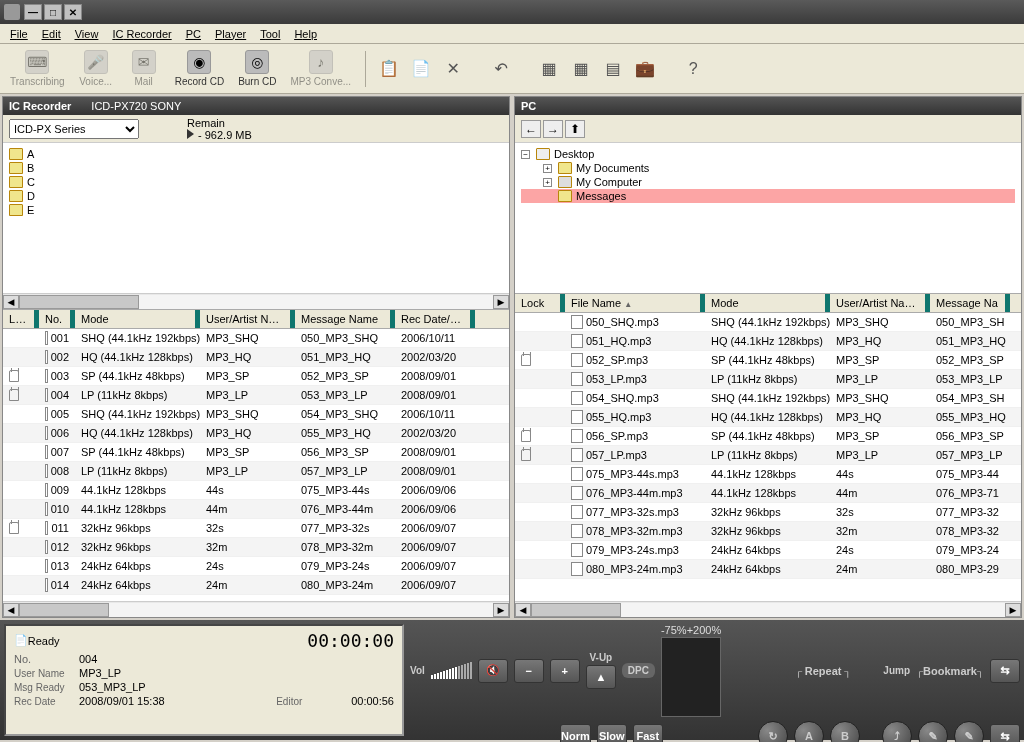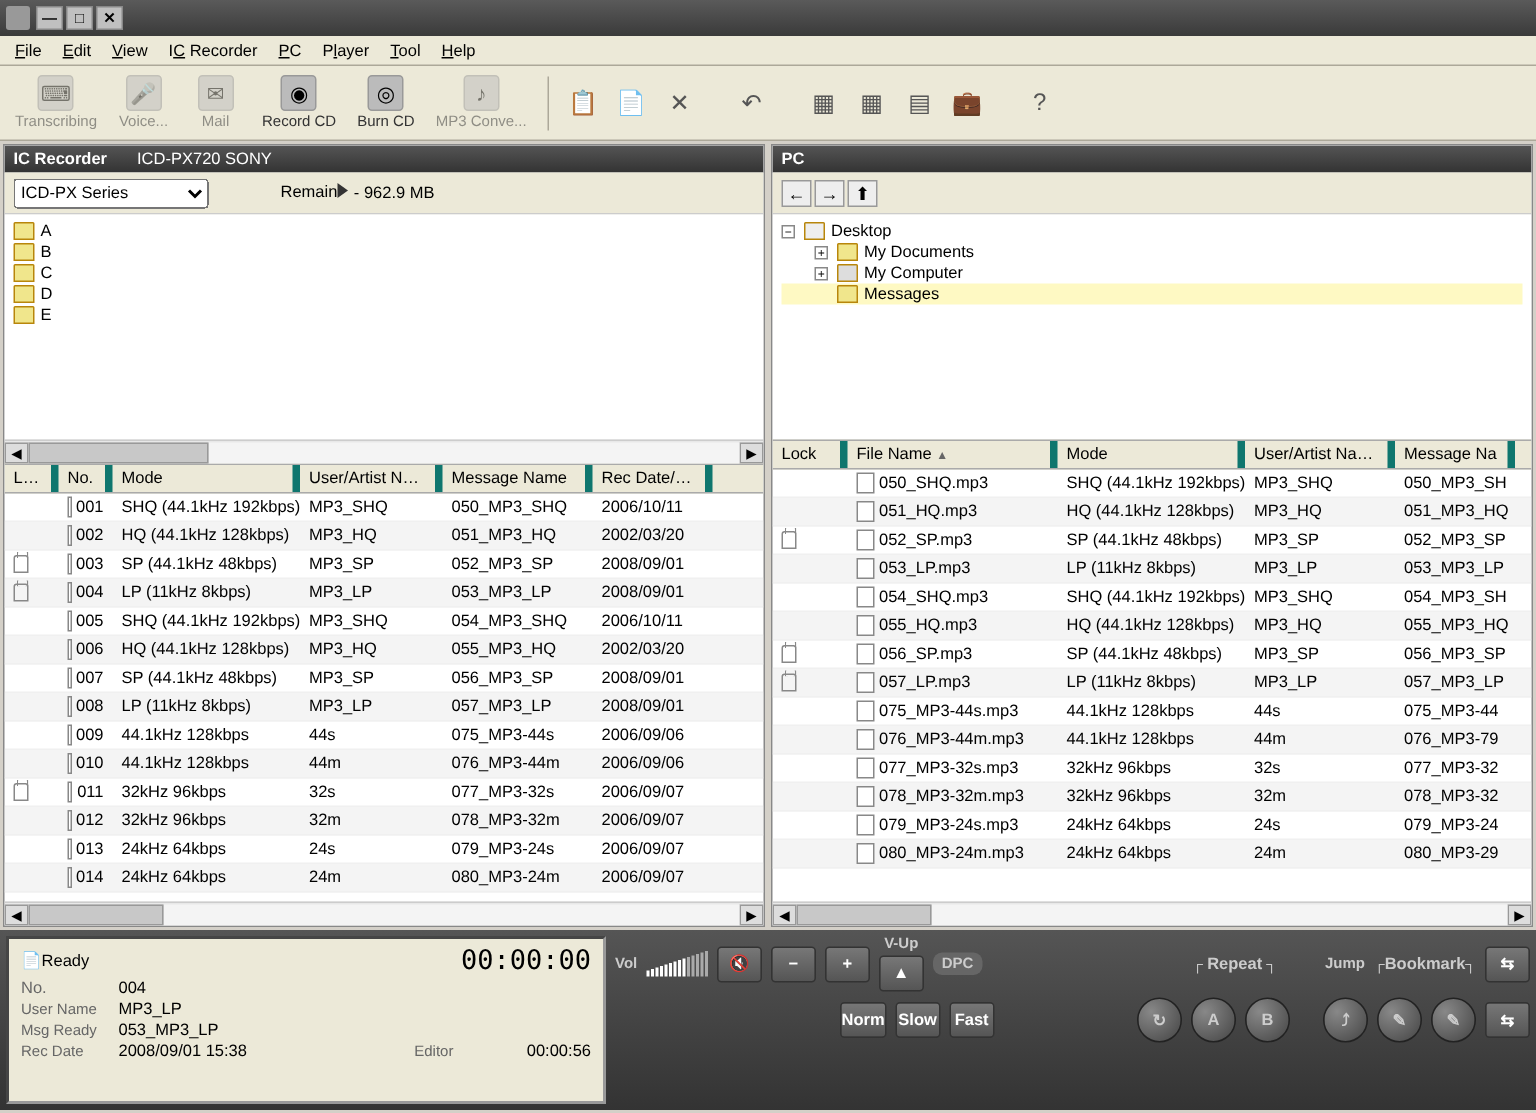--- a/index.html
+++ b/index.html
@@ -7,39 +7,39 @@
 
 
 .titlebar { height: 24px; background: linear-gradient(to bottom, #5a5a5a, #3a3a3a); display: flex; align-items: center; padding: 0 4px; color: #fff; font-weight: bold; }
 .titlebar .ticon { width: 16px; height: 16px; margin-right: 4px; background: #999; border-radius: 2px; }
 .titlebar .title { flex: 1; font-size: 12px; }
 .winbtns { display: flex; gap: 2px; }
 .winbtn { width: 18px; height: 16px; background: #c0c0c0; border: 1px solid #888; display: flex; align-items: center; justify-content: center; font-size: 10px; color: #000; }
 
 
 .menubar { height: 20px; background: #ece9d8; display: flex; align-items: center; padding: 0 4px; gap: 2px; border-bottom: 1px solid #aca899; }
-.menuitem { padding: 2px 6px; cursor: default; }
+.menuitem { padding: 2px 6px; cursor: default; text-decoration: underline; }
 .menuitem u { text-decoration: underline; }
 
 
 .toolbar { height: 50px; background: #ece9d8; display: flex; align-items: center; padding: 2px 6px; gap: 6px; border-bottom: 1px solid #aca899; }
 .tbtn { display: flex; flex-direction: column; align-items: center; gap: 2px; padding: 2px 4px; min-width: 42px; }
 .tbtn .ticon2 { width: 24px; height: 24px; background: #bbb; border: 1px solid #999; border-radius: 3px; display:flex; align-items:center; justify-content:center; font-size:14px; }
 .tbtn.disabled { opacity: 0.5; }
 .tbtn .tlabel { font-size: 10px; color: #333; white-space: nowrap; }
 .tsep { width: 1px; height: 36px; background: #aca899; margin: 0 4px; }
 .ticonbtn { width: 26px; height: 26px; display:flex; align-items:center; justify-content:center; font-size:16px; color:#555; }
 
 
 .split { display: flex; height: calc(742px - 24px - 20px - 50px - 120px - 2px); }
 .pane { flex: 1; display: flex; flex-direction: column; border: 1px solid #888; margin: 2px; background: #fff; overflow:hidden;}
 .pane-hdr { height: 18px; background: linear-gradient(to bottom,#555,#333); color: #fff; font-size: 11px; display: flex; align-items: center; padding: 0 6px; font-weight:bold; gap: 20px;}
 .selector-row { height: 28px; background: #ece9d8; display: flex; align-items: center; padding: 2px 6px; gap: 8px; border-bottom: 1px solid #ccc; flex-shrink:0;}
 .selector-row select { height: 20px; font-size: 11px; flex:0 0 130px;}
-.remain { display: flex; flex-direction: row; font-size: 10px; padding-left: 40px; }
+.remain { display: flex; flex-direction: column; font-size: 10px; padding-left: 40px; }
 .remain .tri { display:inline-block; width:0; height:0; border-top:5px solid transparent; border-bottom:5px solid transparent; border-left:7px solid #333; margin-right:4px;}
 .navbtns { display:flex; gap:2px; align-items:center;}
 .navbtn { width:20px; height:18px; border:1px solid #999; background:#eee; display:flex; align-items:center; justify-content:center; font-size:12px;}
 
 .tree { flex: 1 1 auto; overflow: auto; background: #fff; padding: 4px 6px; min-height: 150px; }
 .tree-item { display: flex; align-items: center; gap: 4px; padding: 1px 0; }
 .folder-icon { width:14px; height:12px; background:#f0e68c; border:1px solid #b8860b; border-radius:1px 1px 0 0; position:relative;}
 .plus { width:9px; height:9px; border:1px solid #888; display:inline-flex; align-items:center; justify-content:center; font-size:8px; margin-right:2px;}
 .indent { width:18px; display:inline-block;}
 .scrollbar-h { height:16px; background:#e8e8e8; border-top:1px solid #ccc; display:flex; align-items:center; flex-shrink:0;}
@@ -343,21 +343,21 @@
           <span class="plus">+</span>
           <span class="folder-icon"></span>
           <span>My Documents</span>
         </div>
       <div class="tree-item">
           <span class="indent"></span>
           <span class="plus">+</span>
           <span class="folder-icon" style="background:#ddd"></span>
           <span>My Computer</span>
         </div>
-      <div class="tree-item" style="background:#fef9c3">
+      <div class="tree-item" style="background:#fca5a5">
           <span class="indent"></span>
           <span style="width:11px;display:inline-block"></span>
           <span class="folder-icon"></span>
           <span>Messages</span>
         </div>
     </div>
     <div class="grid-hdr" id="rhdr">
         <div class="gh r-c0">Lock</div>
         <div class="gh r-c1">File Name<span class="sort-arrow">▲</span></div>
         <div class="gh r-c2">Mode</div>
@@ -432,21 +432,21 @@
           <div class="gc r-c1"><span class="file-icon"></span>075_MP3-44s.mp3</div>
           <div class="gc r-c2">44.1kHz 128kbps</div>
           <div class="gc r-c3">44s</div>
           <div class="gc r-c4">075_MP3-44</div>
         </div>
         <div class="grow">
           <div class="gc r-c0"></div>
           <div class="gc r-c1"><span class="file-icon"></span>076_MP3-44m.mp3</div>
           <div class="gc r-c2">44.1kHz 128kbps</div>
           <div class="gc r-c3">44m</div>
-          <div class="gc r-c4">076_MP3-79</div>
+          <div class="gc r-c4">076_MP3-71</div>
         </div>
         <div class="grow">
           <div class="gc r-c0"></div>
           <div class="gc r-c1"><span class="file-icon"></span>077_MP3-32s.mp3</div>
           <div class="gc r-c2">32kHz 96kbps</div>
           <div class="gc r-c3">32s</div>
           <div class="gc r-c4">077_MP3-32</div>
         </div>
         <div class="grow">
           <div class="gc r-c0"></div>
@@ -527,20 +527,27 @@
           <div class="vol-bar" style="height: 17px;"></div>
         </div>
       <div class="pbtn">🔇</div>
       <div class="pbtn">−</div>
       <div class="pbtn">+</div>
       <div style="display:flex;flex-direction:column;align-items:center;gap:2px">
           <span class="plabel">V-Up</span>
           <div class="pbtn">▲</div>
         </div>
       <span class="plabel" style="background:#666;padding:2px 6px;border-radius:6px">DPC</span>
+      <div style="display:flex;flex-direction:column;gap:1px">
+        <div style="display:flex;justify-content:space-between;font-size:8px">
+            <span>-75%</span>
+            <span>+200%</span>
+          </div>
+        <div class="dpc-slider"></div>
+      </div>
       <div style="flex:1"></div>
       <span class="plabel">┌ <span>Repeat</span> ┐</span>
       <div style="flex:0 0 20px"></div>
       <span class="plabel">Jump</span>
       <span class="plabel">┌<span>Bookmark</span>┐</span>
       <div class="pbtn">⇆</div>
     </div>
 
     <div class="player-row">
       <div style="width:48px"></div>

